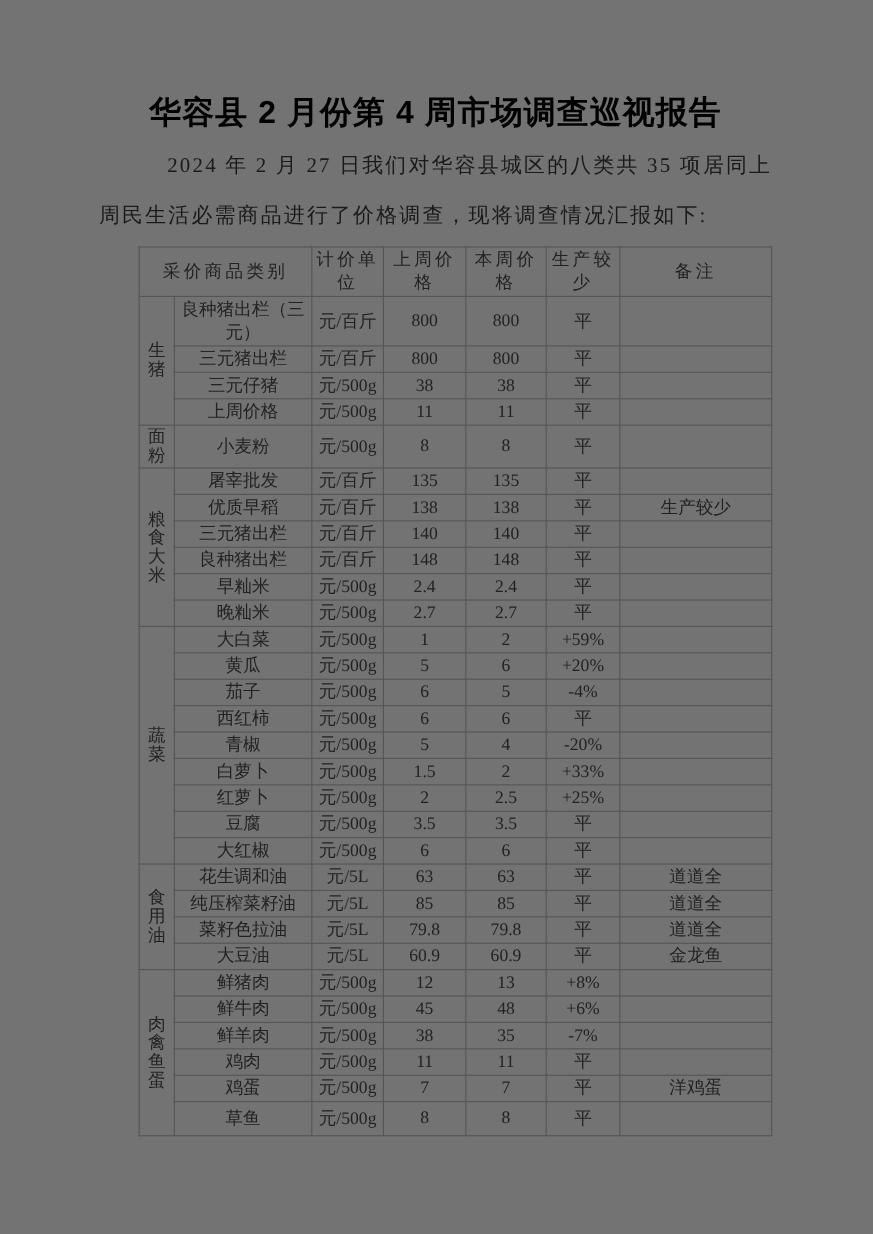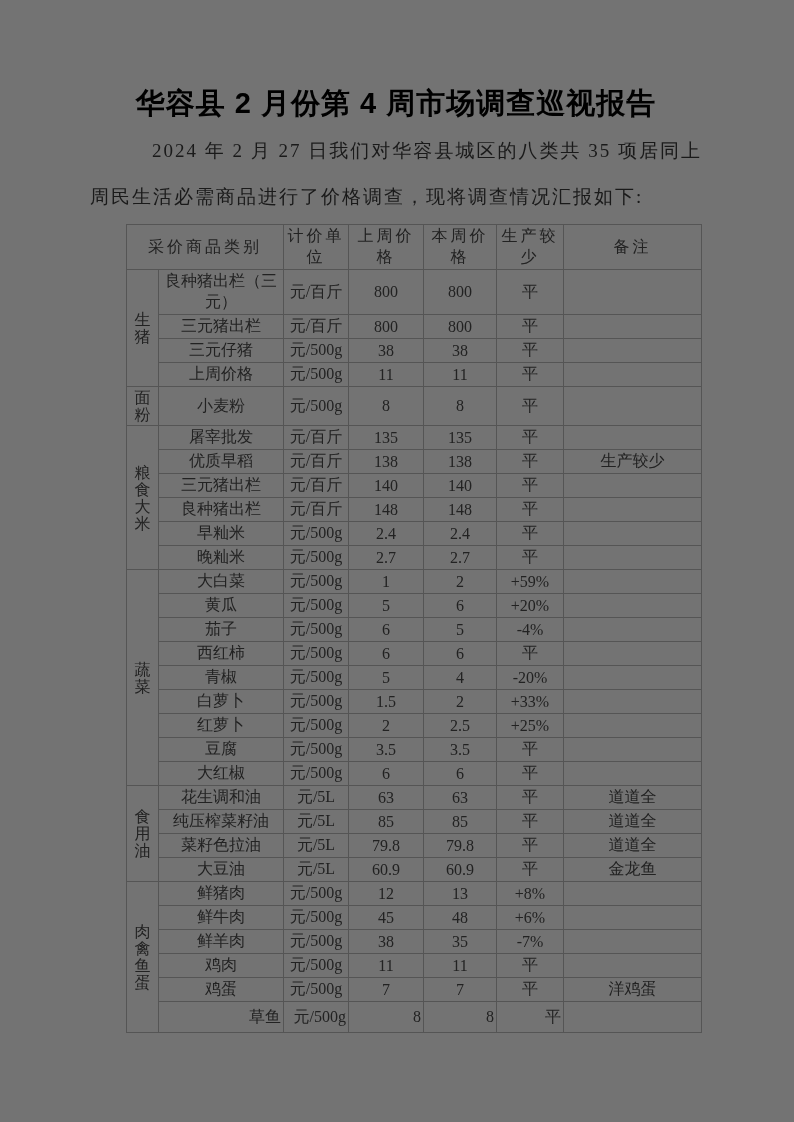--- a/index.html
+++ b/index.html
@@ -57,21 +57,21 @@
   .price-table th, .price-table td {
     border: 1px solid #555555;
     text-align: center;
     vertical-align: middle;
     padding: 1px 2px;
     font-weight: normal;
     overflow: hidden;
   }
   .price-table th { height: 22px; letter-spacing: 3px; }
   .price-table td { height: 21px; }
-  .price-table tr:last-child td { height: 28px; text-align: right; }
+  .price-table tr:last-child td { height: 28px; }
   .price-table td.group-cell {
     white-space: pre-line;
     line-height: 17px;
     letter-spacing: 0;
     padding: 2px 0;
   }
 </style>
 </head>
 <body>
 

